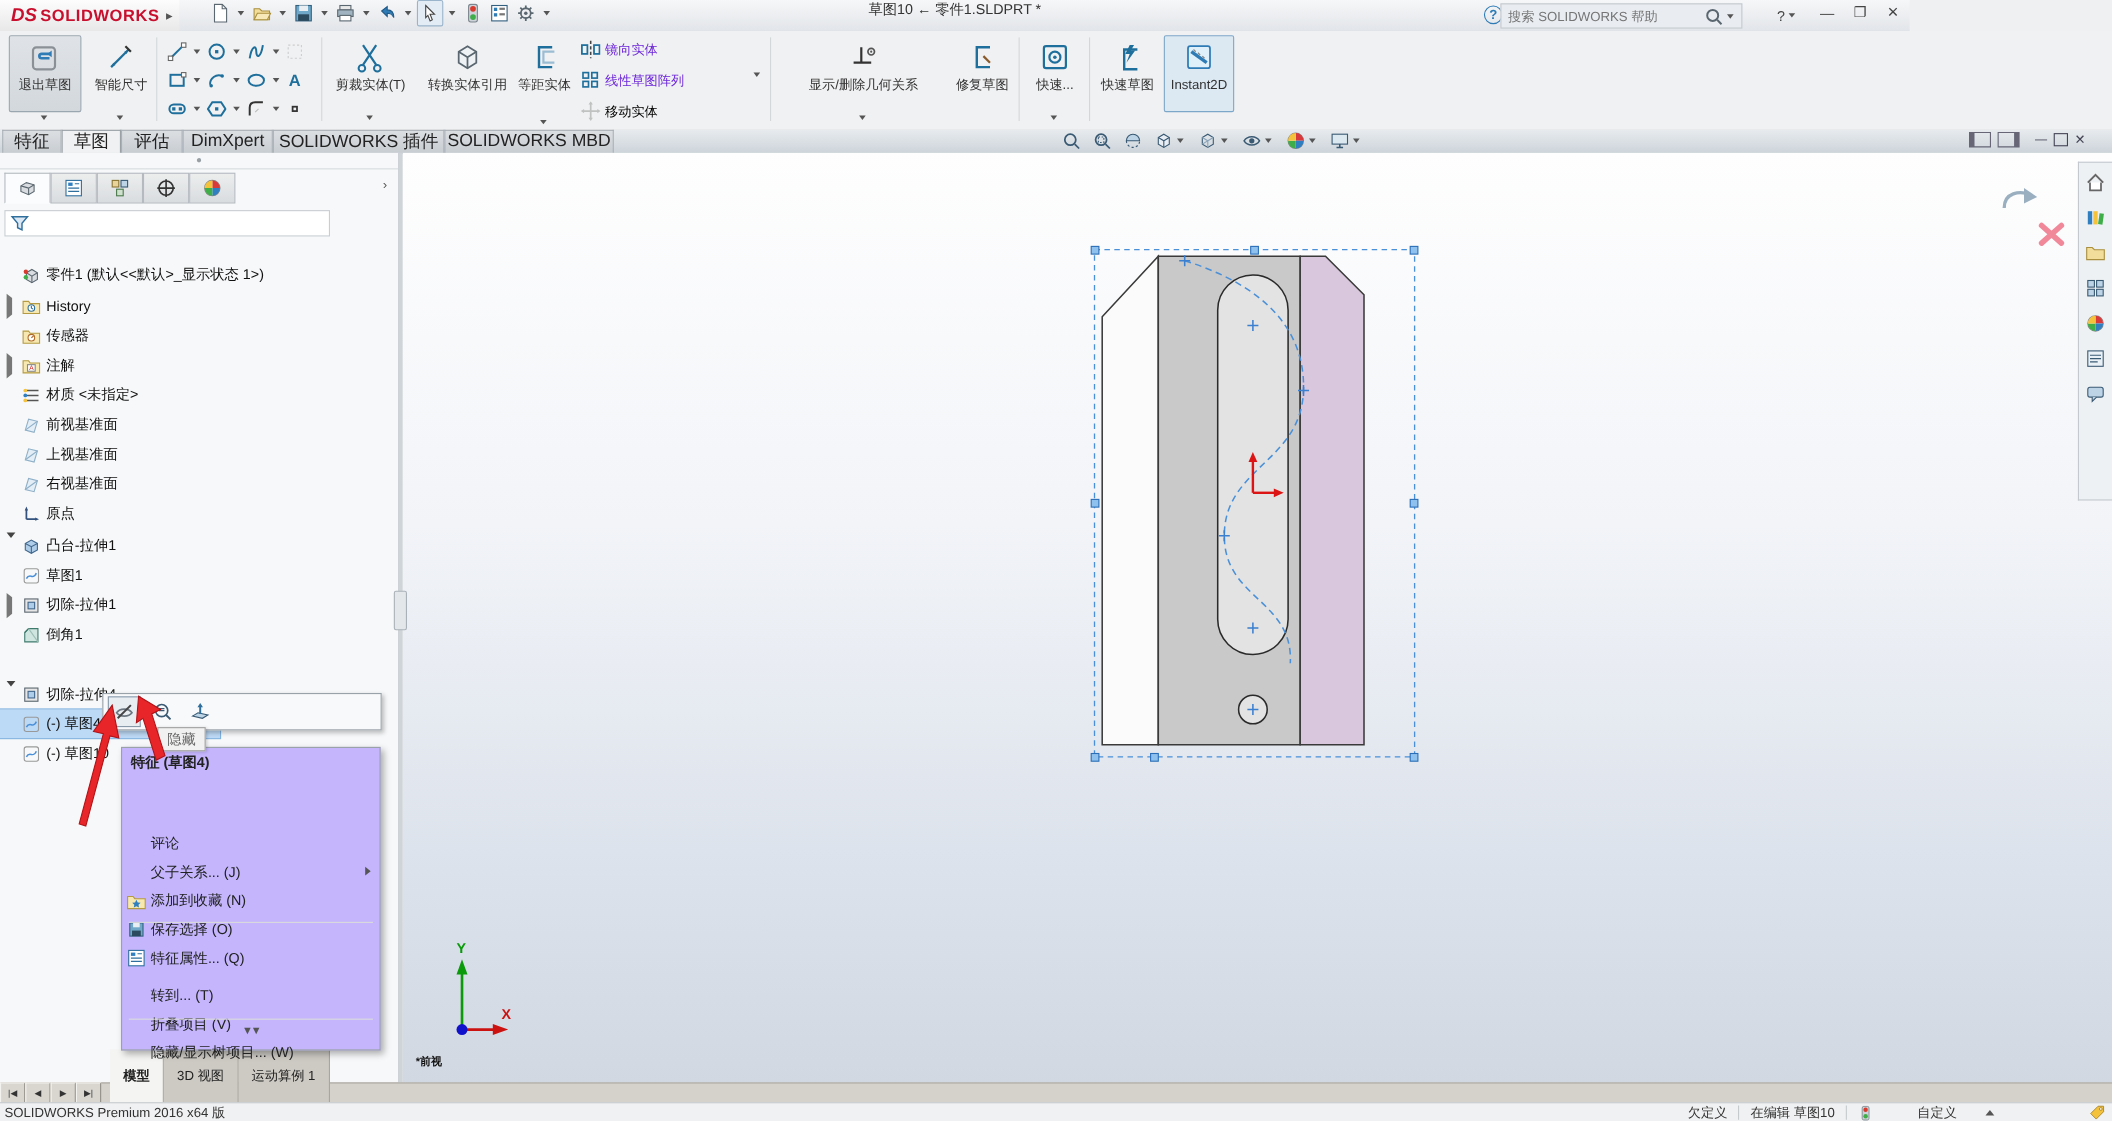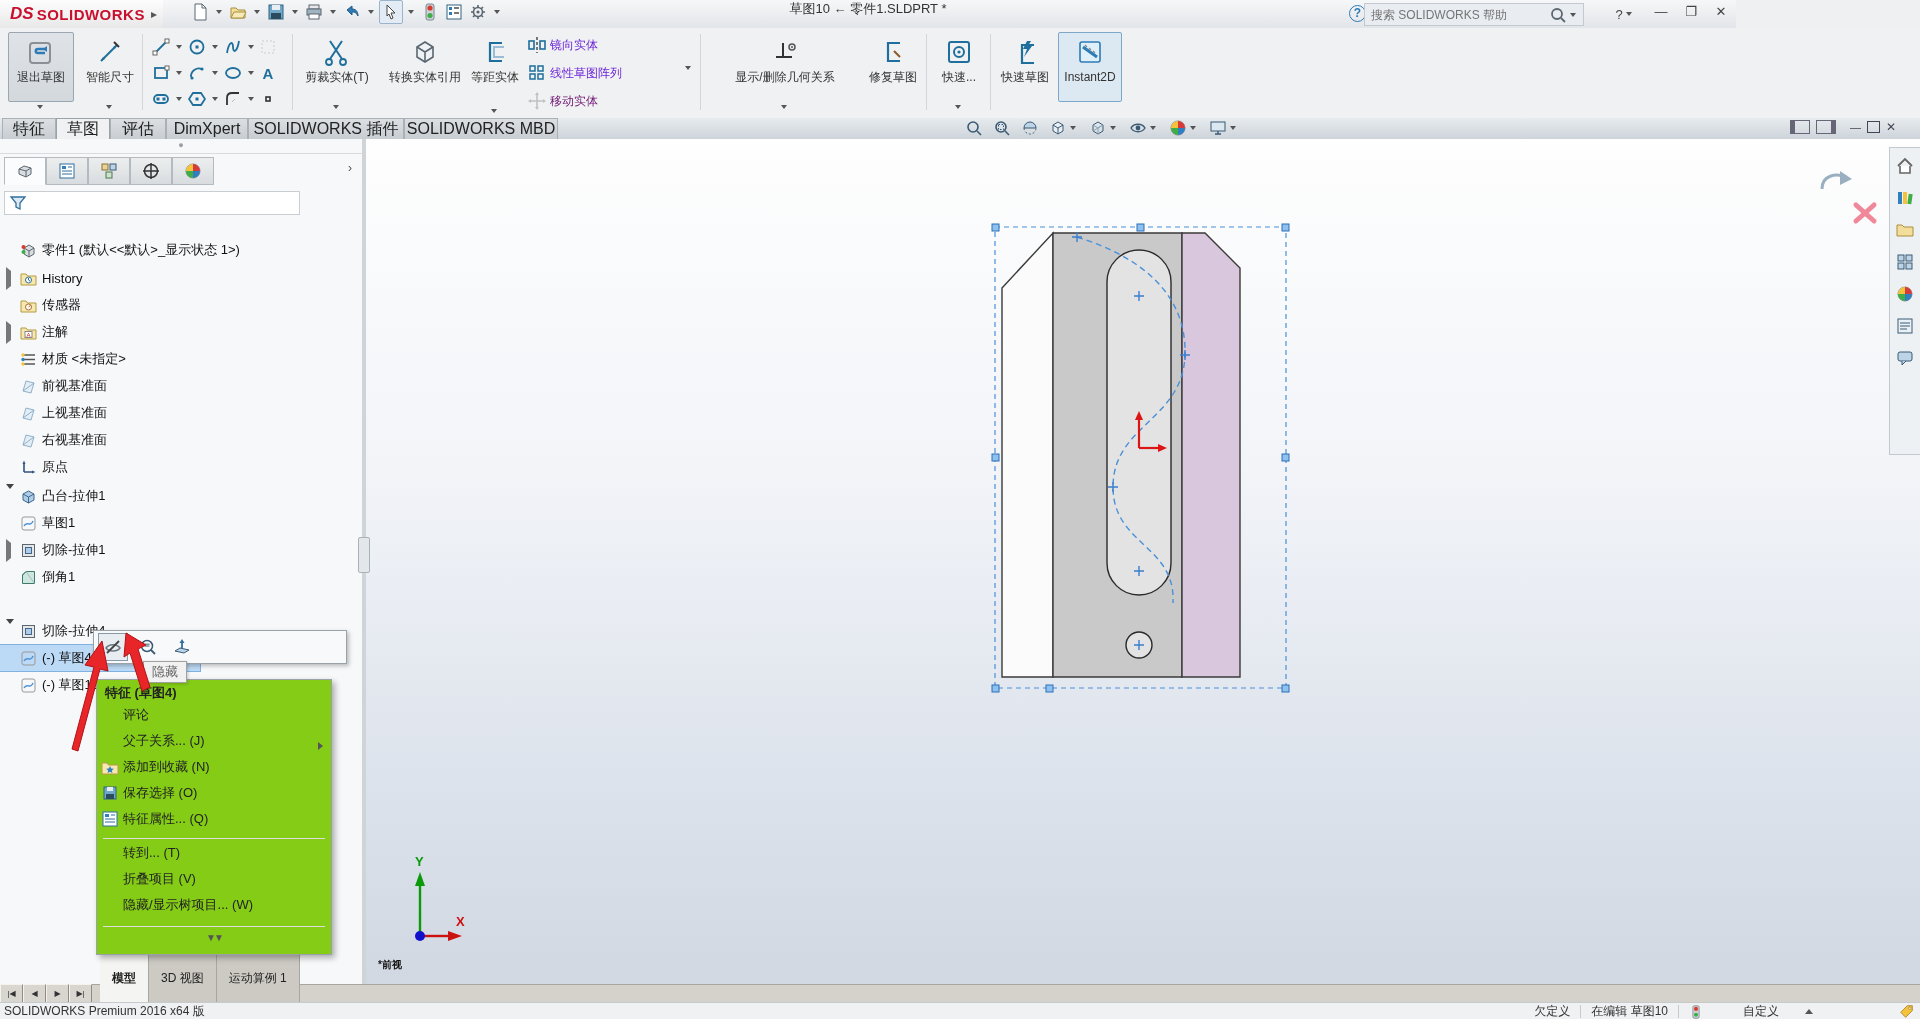--- a/index.html
+++ b/index.html
@@ -25,21 +25,21 @@
   
   .ribbon{position:absolute;left:0;top:28px;width:1920px;height:90px;background:#f0f1f2;border-bottom:1px solid #cfd3d7;}
   .rsep{position:absolute;top:6px;width:1px;height:76px;background:#d4d7da;}
   .bigbtn{position:absolute;top:4px;display:flex;flex-direction:column;align-items:center;justify-content:flex-start;
     padding-top:4px;border:1px solid transparent;border-radius:2px;text-align:center;line-height:14px;color:#333;}
   .bigbtn .blabel{margin-top:3px;font-size:12px;}
   .pressed{background:linear-gradient(#dfe3e7,#d3d8dd);border:1px solid #9aa6b0;}
   .active2d{background:#dce8f2;border:1px solid #7da7c9;}
   .flyout{position:absolute;display:flex;align-items:center;justify-content:center;height:13px;}
   .rowbtn{position:absolute;display:flex;align-items:center;gap:4px;color:#6d28d9;white-space:nowrap;}
-  .gray{color:#701a75;}
+  .gray{color:#000000;}
   .icon16{width:18px;height:18px;flex:none;}
   .icon28{width:30px;height:30px;}
   
   .tabbar{position:absolute;left:0;top:118px;width:1920px;height:21px;
      background:linear-gradient(#e7ebee,#cdd4da);border-bottom:1px solid #b9c0c7;}
   .ctab{position:absolute;top:0;height:20px;display:flex;align-items:center;justify-content:center;
      border:1px solid #a9b0b6;border-bottom:none;background:linear-gradient(#dcdfe2,#c8cdd2);font-size:16px;color:#222;}
   .ctab-active{background:#f0f1f2;border-color:#9aa1a7;}
   .hud{position:absolute;top:1px;display:flex;align-items:center;gap:10px;}
   .hudbtn{display:flex;align-items:center;}
@@ -67,24 +67,24 @@
   .taskpane{position:absolute;right:0;top:8px;width:30px;height:300px;display:flex;flex-direction:column;align-items:center;gap:8px;
      background:#eef1f3;border:1px solid #c3c9cf;border-right:none;padding-top:6px;}
   .tpbtn{width:24px;height:24px;display:flex;align-items:center;justify-content:center;}
   
   .popbar{position:absolute;left:93px;top:491px;width:248px;height:32px;background:#f8f9fa;border:1px solid #9aa2a9;
      box-shadow:2px 2px 4px rgba(0,0,0,.25);display:flex;align-items:center;padding-left:4px;gap:6px;z-index:30;}
   .popbtn{width:28px;height:26px;display:flex;align-items:center;justify-content:center;}
   .popsel{border:1px solid #8899aa;background:#e8edf2;}
   .tooltip{position:absolute;left:143px;top:522px;height:20px;padding:0 8px;background:#f1f1f1;border:1px solid #a0a0a0;
      color:#666;display:flex;align-items:center;font-size:13px;z-index:40;box-shadow:1px 1px 3px rgba(0,0,0,.2);}
-  .ctxmenu{position:absolute;left:96px;top:540px;width:234px;height:274px;background:#84cc16;border:1px solid #9aa2a9;
+  .ctxmenu{position:absolute;left:110px;top:540px;width:234px;height:274px;background:#c4b5fd;border:1px solid #9aa2a9;
      box-shadow:3px 3px 6px rgba(0,0,0,.3);z-index:35;font-size:13px;color:#222;}
   .mhead{position:absolute;left:8px;top:4px;font-weight:bold;color:#222;}
-  .mitem{position:absolute;left:0;width:234px;height:24px;display:flex;align-items:flex-start;}
+  .mitem{position:absolute;left:0;width:234px;height:24px;display:flex;align-items:flex-end;margin-top:46px;}
   .mitem .mi{width:26px;display:flex;justify-content:center;flex:none;}
   .msep{position:absolute;left:6px;width:222px;height:1px;background:#dcdcdc;}
   .subarrow{position:absolute;right:8px;width:0;height:0;border-top:4px solid transparent;border-bottom:4px solid transparent;border-left:5px solid #555;}
   .chev{position:absolute;left:0;width:234px;text-align:center;color:#555;font-size:10px;letter-spacing:-2px;}
   
   .bottombar{position:absolute;left:0;top:984px;width:1920px;height:18px;background:#d5d2cc;border-top:1px solid #a9a69f;display:flex;align-items:flex-end;}
   .navbtn{width:21px;height:17px;background:#d9d6d0;border:1px solid;border-color:#f4f2ee #8f8c85 #8f8c85 #f4f2ee;
      display:flex;align-items:center;justify-content:center;font-size:8px;color:#333;}
   .btab{height:17px;padding:16px 12px;display:flex;align-items:flex-start;background:#cdcac4;border-right:1px solid #a9a69f;font-size:12px;color:#222;}
   .btab-active{background:#f4f4f2;font-weight:bold;}

